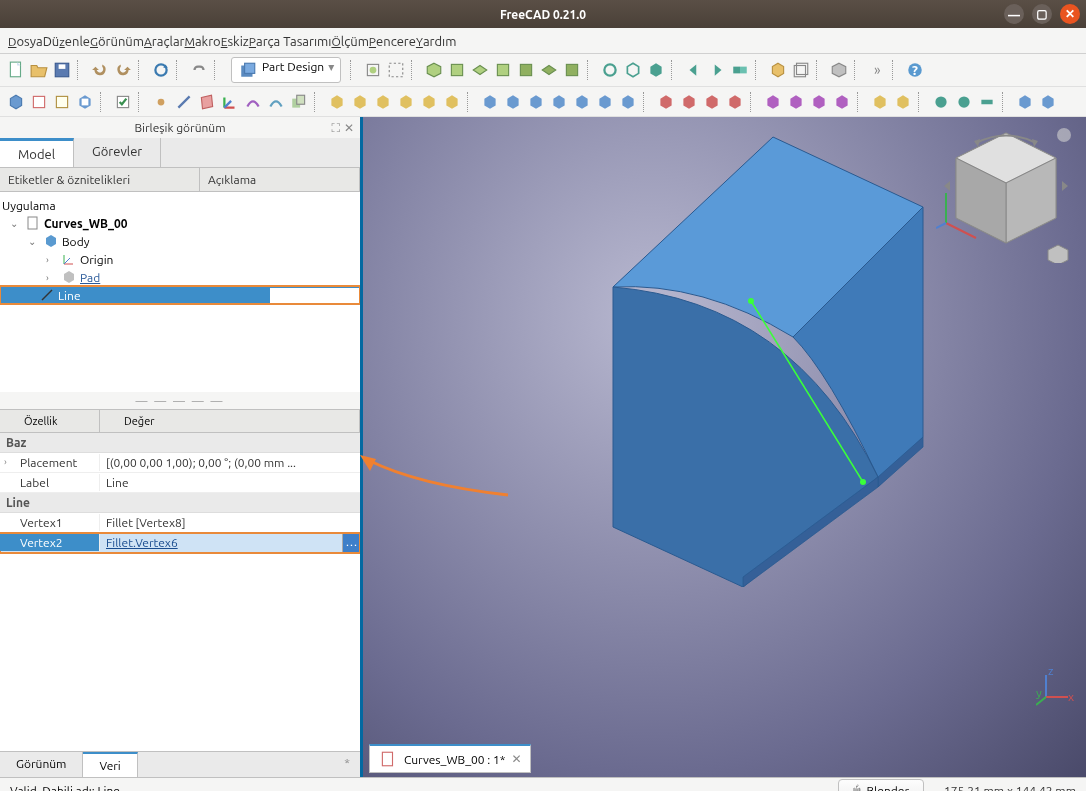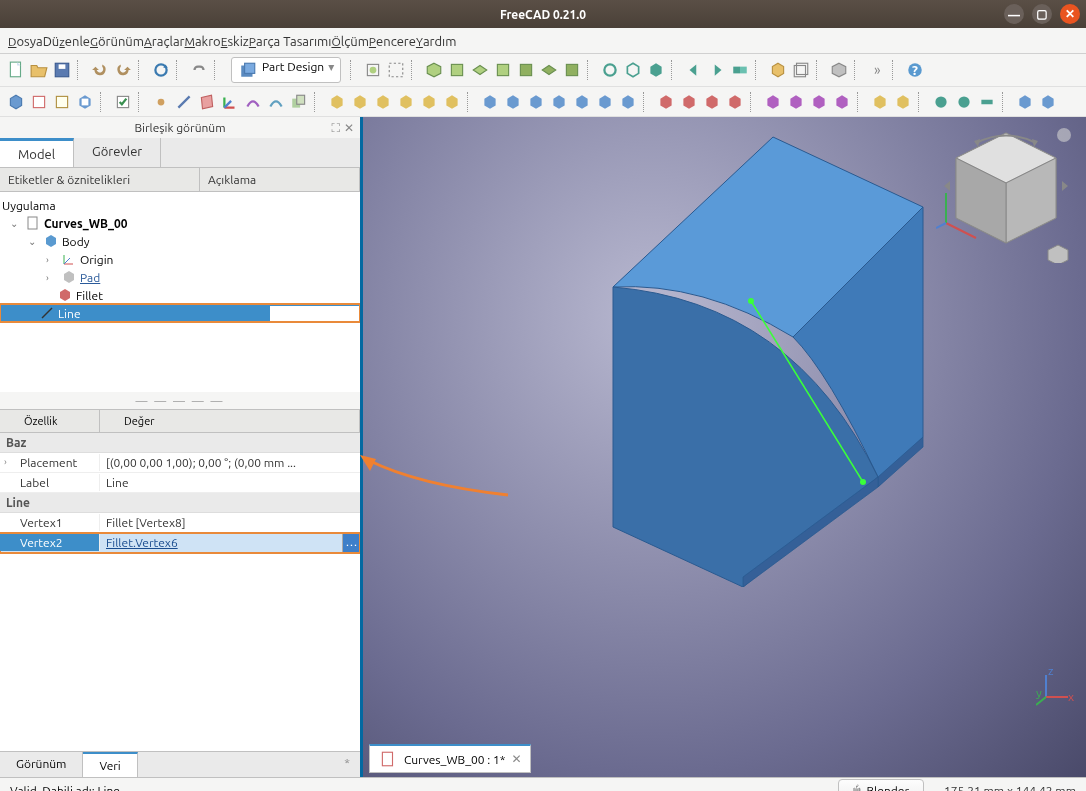--- a/index.html
+++ b/index.html
@@ -530,28 +530,20 @@
       </div>
       <div class="tree-row" style="padding-left:46px">
         <span class="tree-toggle">›</span>
         <span class="tree-icon">
             <svg viewBox="0 0 14 14">
               <path d="M7 1 L12 4 L12 10 L7 13 L2 10 L2 4 Z" fill="#c0c0c0"></path>
             </svg>
           </span>
         <span style="text-decoration:underline;color:#2a5a9a">Pad</span>
       </div>
-      <div class="tree-row" style="padding-left:58px">
-        <span class="tree-icon">
-            <svg viewBox="0 0 14 14">
-              <path d="M7 1 L12 4 L12 10 L7 13 L2 10 L2 4 Z" fill="#d06a6a"></path>
-            </svg>
-          </span>
-        <span>Fillet</span>
-      </div>
       <div class="tree-row selected" style="padding-left:40px">
         <span class="tree-icon">
             <svg viewBox="0 0 14 14">
               <line x1="2" y1="12" x2="12" y2="2" stroke="#333" stroke-width="1.5"></line>
             </svg>
           </span>
         <span>Line</span>
         <span class="sel-pad"></span>
       </div>
     </div>

